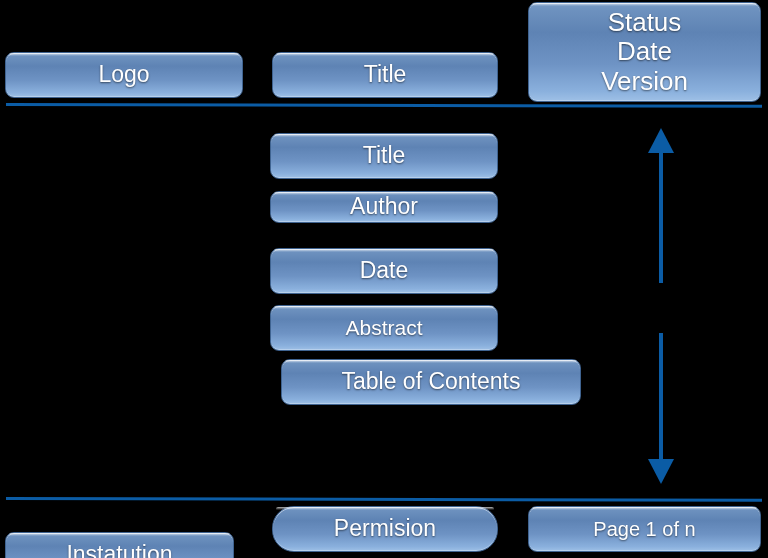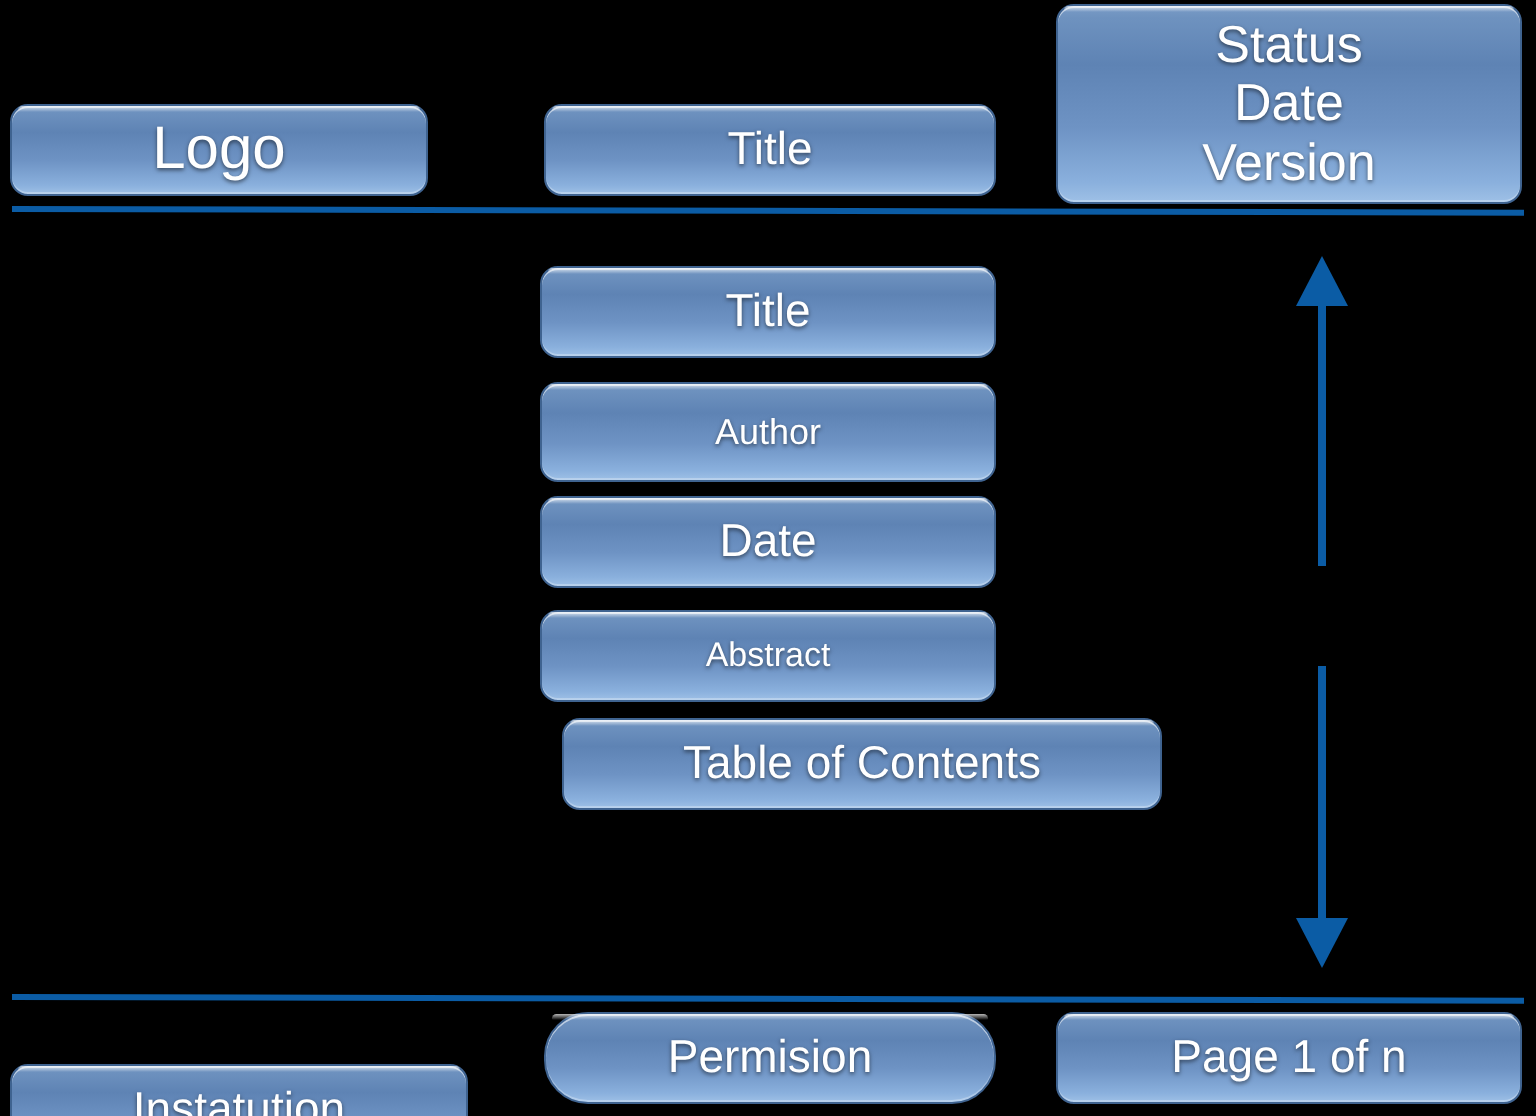--- a/index.html
+++ b/index.html
@@ -57,35 +57,35 @@
     pointer-events: none;
   }
   .box .lbl {
     position: relative;
     z-index: 2;
     display: block;
     white-space: pre-line;
   }
 
   
-  #box-logo        { left: 5px;   top: 52px;  width: 209px; height: 46px;  font-size: 30px; }
+  #box-logo        { left: 5px;   top: 52px;  width: 238px; height: 46px;  font-size: 23px; }
   #box-header-title{ left: 272px; top: 52px;  width: 226px; height: 46px;  font-size: 23px; }
   #box-status      { left: 528px; top: 2px;   width: 233px; height: 100px; font-size: 26px; }
 
   
   #box-title       { left: 270px; top: 133px; width: 228px; height: 46px;  font-size: 23px; }
-  #box-author      { left: 270px; top: 191px; width: 228px; height: 50px;  font-size: 18px; }
+  #box-author      { left: 270px; top: 191px; width: 228px; height: 32px;  font-size: 23px; }
   #box-date        { left: 270px; top: 248px; width: 228px; height: 46px;  font-size: 23px; }
-  #box-abstract    { left: 270px; top: 305px; width: 228px; height: 46px;  font-size: 17px; }
+  #box-abstract    { left: 270px; top: 305px; width: 228px; height: 46px;  font-size: 21px; }
   #box-toc         { left: 237px; top: 359px; width: 300px; height: 46px;  font-size: 23px; margin-left: 44px; }
 
   
   #box-institution { left: 5px;   top: 506px; width: 229px; height: 46px;  font-size: 23px; margin-top: 26px; }
   #box-permission  { left: 272px; top: 506px; width: 226px; height: 46px;  font-size: 23px; border-radius: 22px; }
-  #box-page        { left: 528px; top: 506px; width: 233px; height: 46px;  font-size: 23px; }
+  #box-page        { left: 528px; top: 506px; width: 233px; height: 46px;  font-size: 20px; }
 
   
   .divider {
     position: absolute;
     left: 6px;
     width: 756px;
     height: 3px;
     background: #0b5ca5;
     transform-origin: left center;
   }

